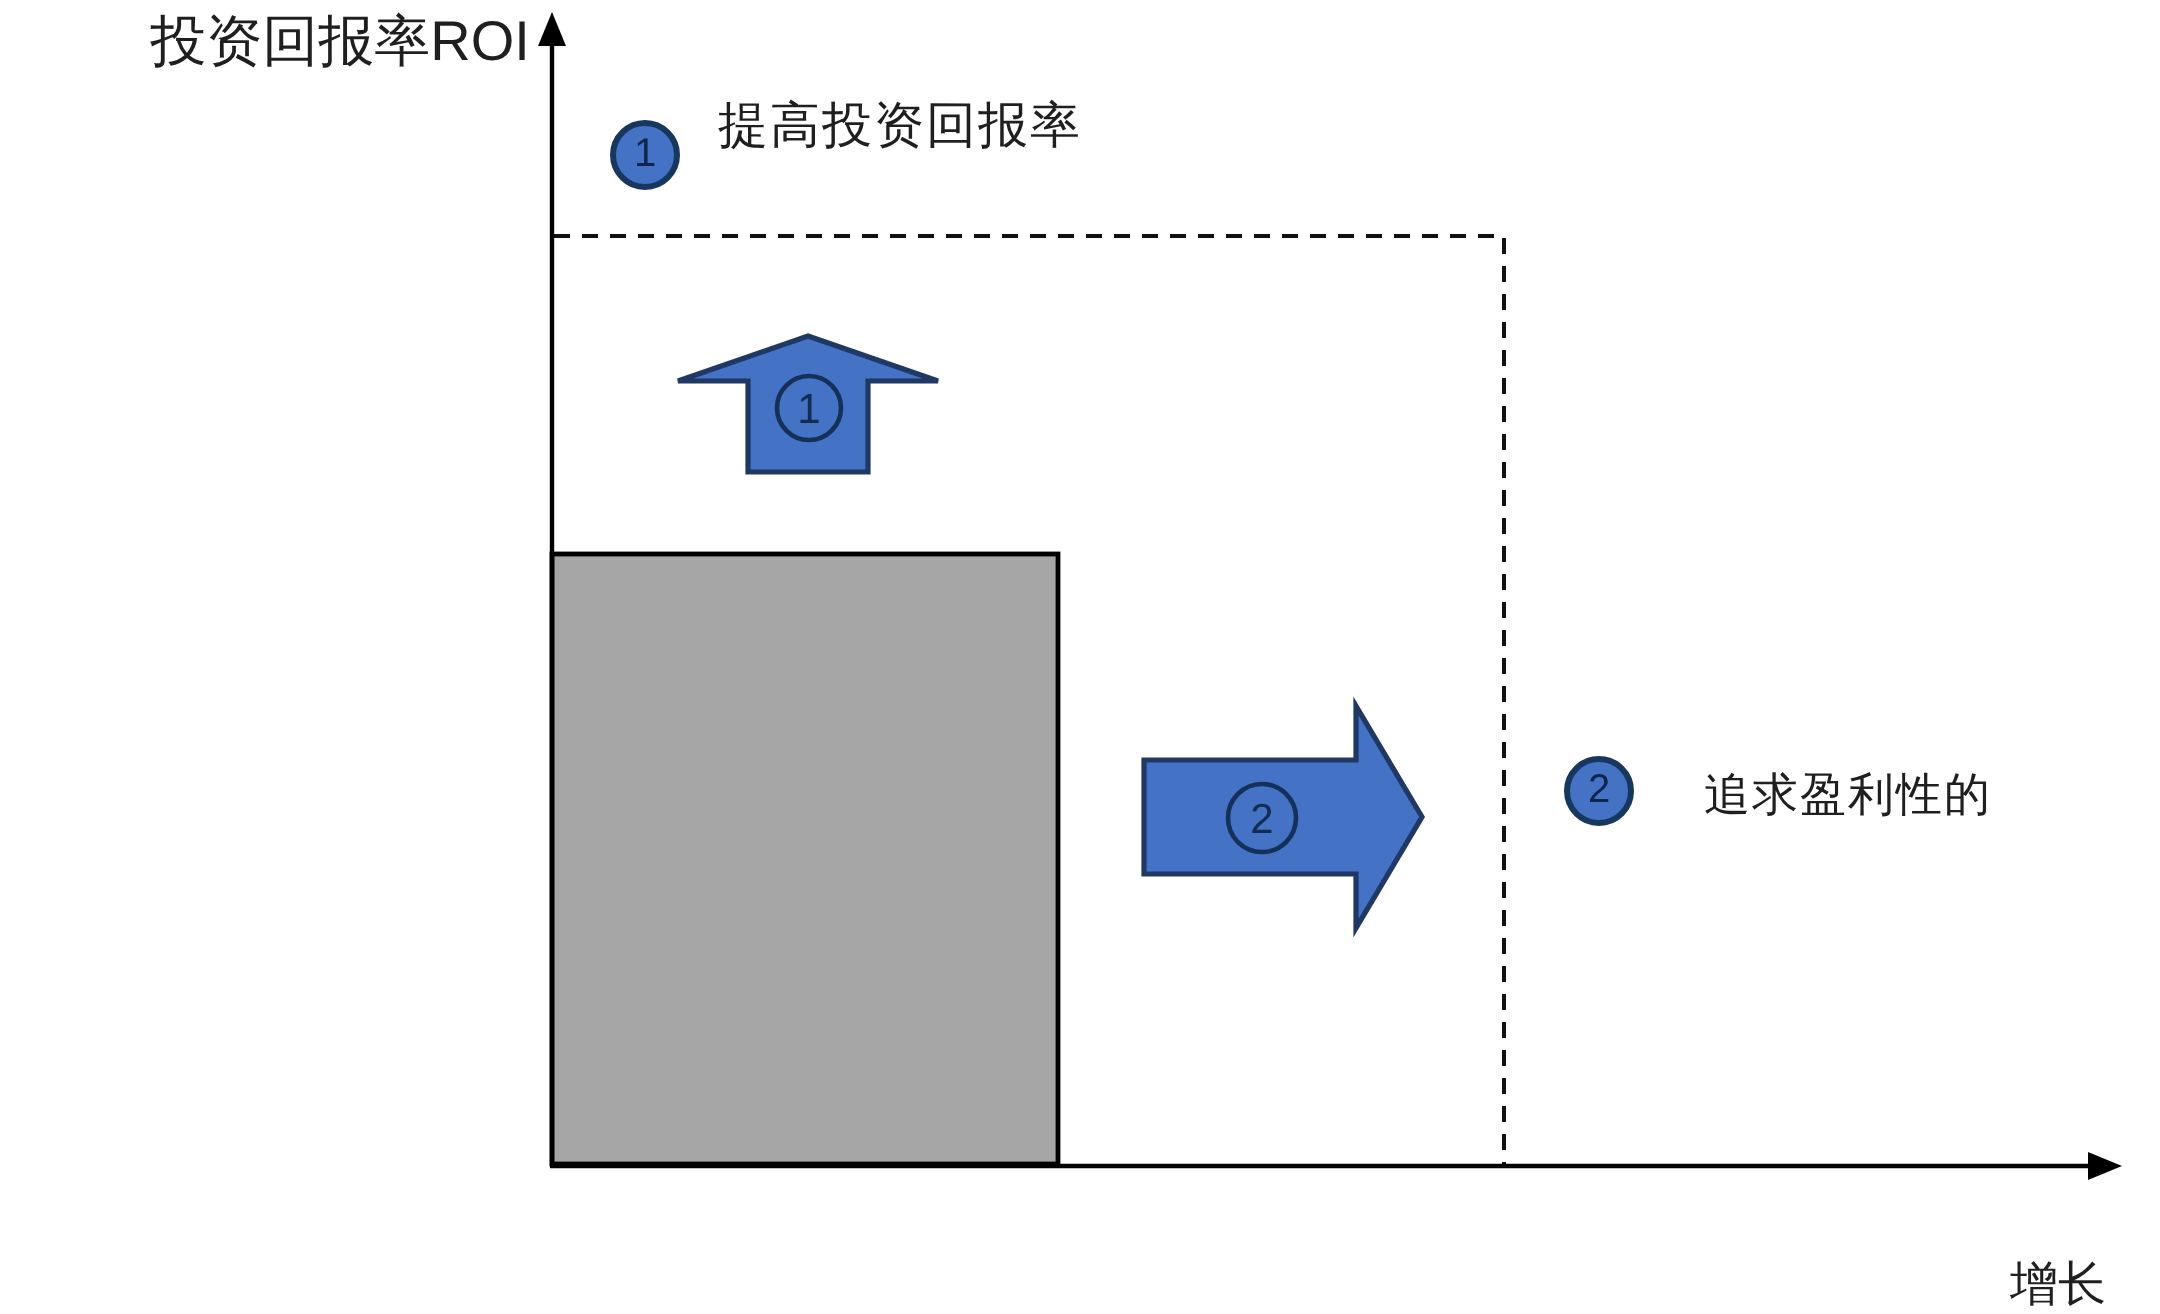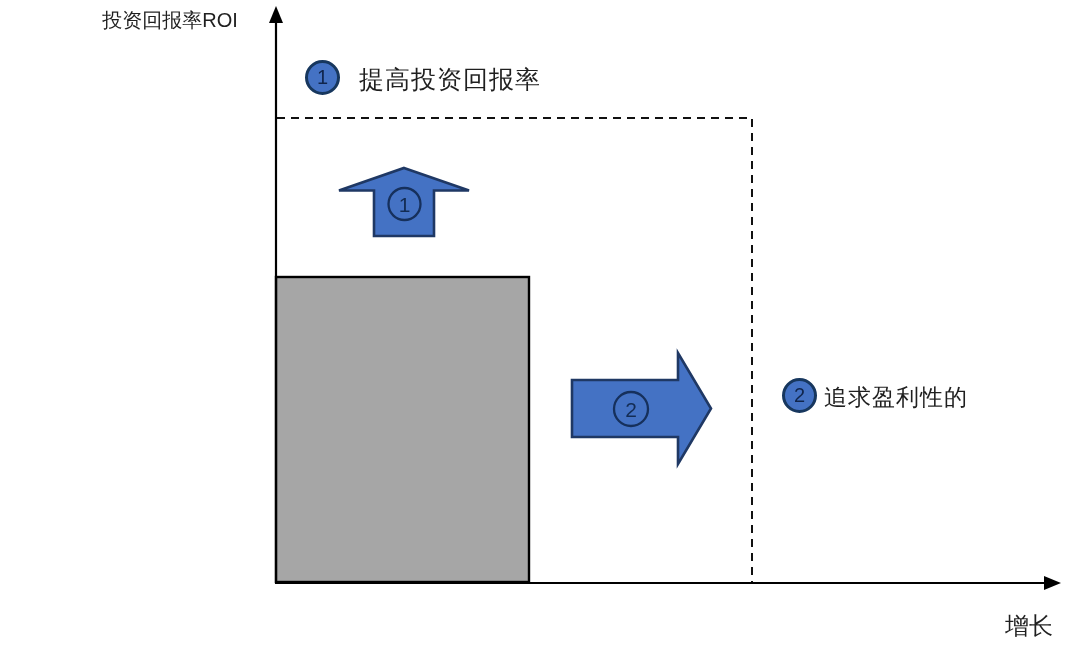--- a/index.html
+++ b/index.html
@@ -26,40 +26,40 @@
     fill: #132C54;
     font-size: 21px;
     font-family: "Liberation Sans", "DejaVu Sans", sans-serif;
     text-anchor: middle;
   }
 
   
   .y-axis-label {
     left: 64px; top: 6px; width: 212px;
     text-align: center;
-    font-size: 20px; line-height: 29px;
+    font-size: 28px; line-height: 29px;
   }
-  .x-axis-label { left: 1005px; top: 610px; font-size: 24px; }
+  .x-axis-label { left: 1005px; top: 626px; font-size: 24px; }
 
   .badge {
     width: 35px; height: 35px;
     box-sizing: border-box;
     border-radius: 50%;
     background: #4472C4;
     border: 3px solid #17375E;
     color: #10254C;
     display: flex; align-items: center; justify-content: center;
     font-size: 20px;
   }
   .anno-top-badge { left: 305px; top: 60px; }
-  .anno-top-text { left: 359px; top: 63px; font-size: 25px; letter-spacing: 1px; }
+  .anno-top-text { left: 359px; top: 46px; font-size: 25px; letter-spacing: 1px; }
   .anno-right-badge { left: 782px; top: 378px; }
   .anno-right-text {
     left: 824px; top: 382px; width: 172px;
-    text-align: left;
+    text-align: right;
     font-size: 23px; line-height: 30px; letter-spacing: 1px;
   }
 </style>
 </head>
 <body>
 
 <div class="stage">
 
   <svg width="1080" height="657" viewBox="0 0 1080 657">
 

